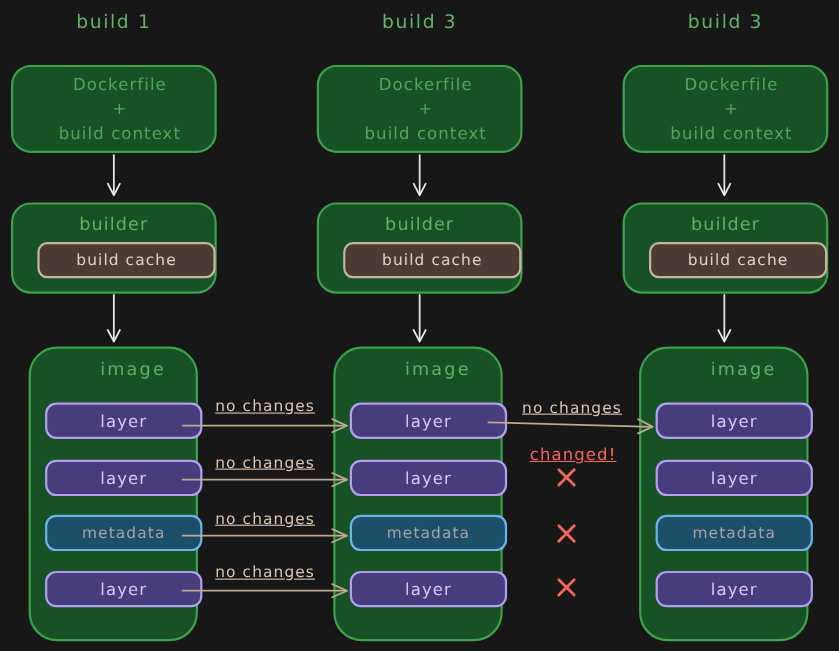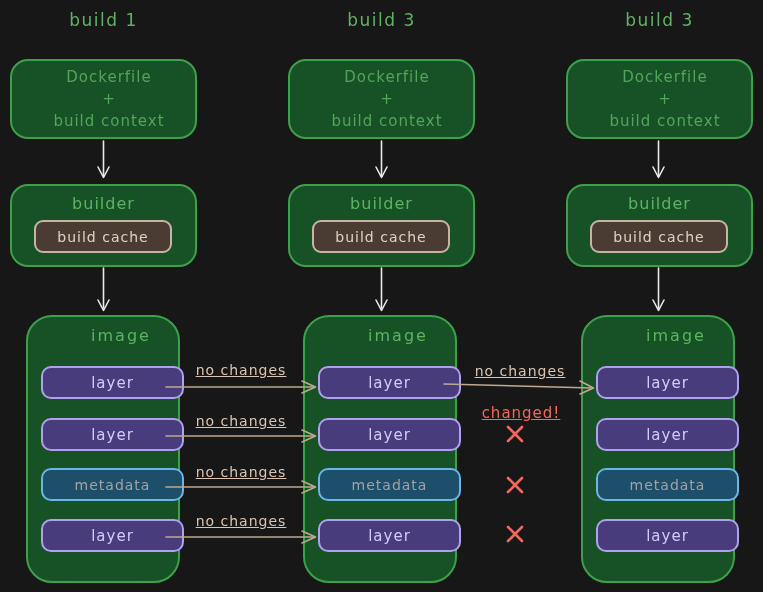--- a/index.html
+++ b/index.html
@@ -20,21 +20,21 @@
     width:187px; height:80px; top:59px;
     display:flex; flex-direction:column; justify-content:center; align-items:center;
     color:#54a45b; font-size:15px; line-height:22px; letter-spacing:1px;padding-left:11px;
   }
   .builder-box { width:187px; height:83px; top:184px; }
   .builder-label {
     text-align:center; margin-top:8px;
     color:#5eb263; font-size:16px; letter-spacing:1px;
   }
   .cache-box {
-    position:absolute; left:22px; top:34px; width:138px; height:33px;
+    position:absolute; left:22px; top:34px; width:162px; height:33px;
     box-sizing:border-box; background:#4a3b33; border:2px solid #c7b5a3;
     border-radius:9px; color:#e0d2c2; font-size:14px; letter-spacing:1px;
     display:flex; align-items:center; justify-content:center;
   }
   .image-box { width:154px; height:268px; top:315px; border-radius:26px; }
   .image-label {
     text-align:center; margin-top:9px;
     color:#5eb263; font-size:16px; letter-spacing:2px;padding-left:36px;
   }
   .item {

